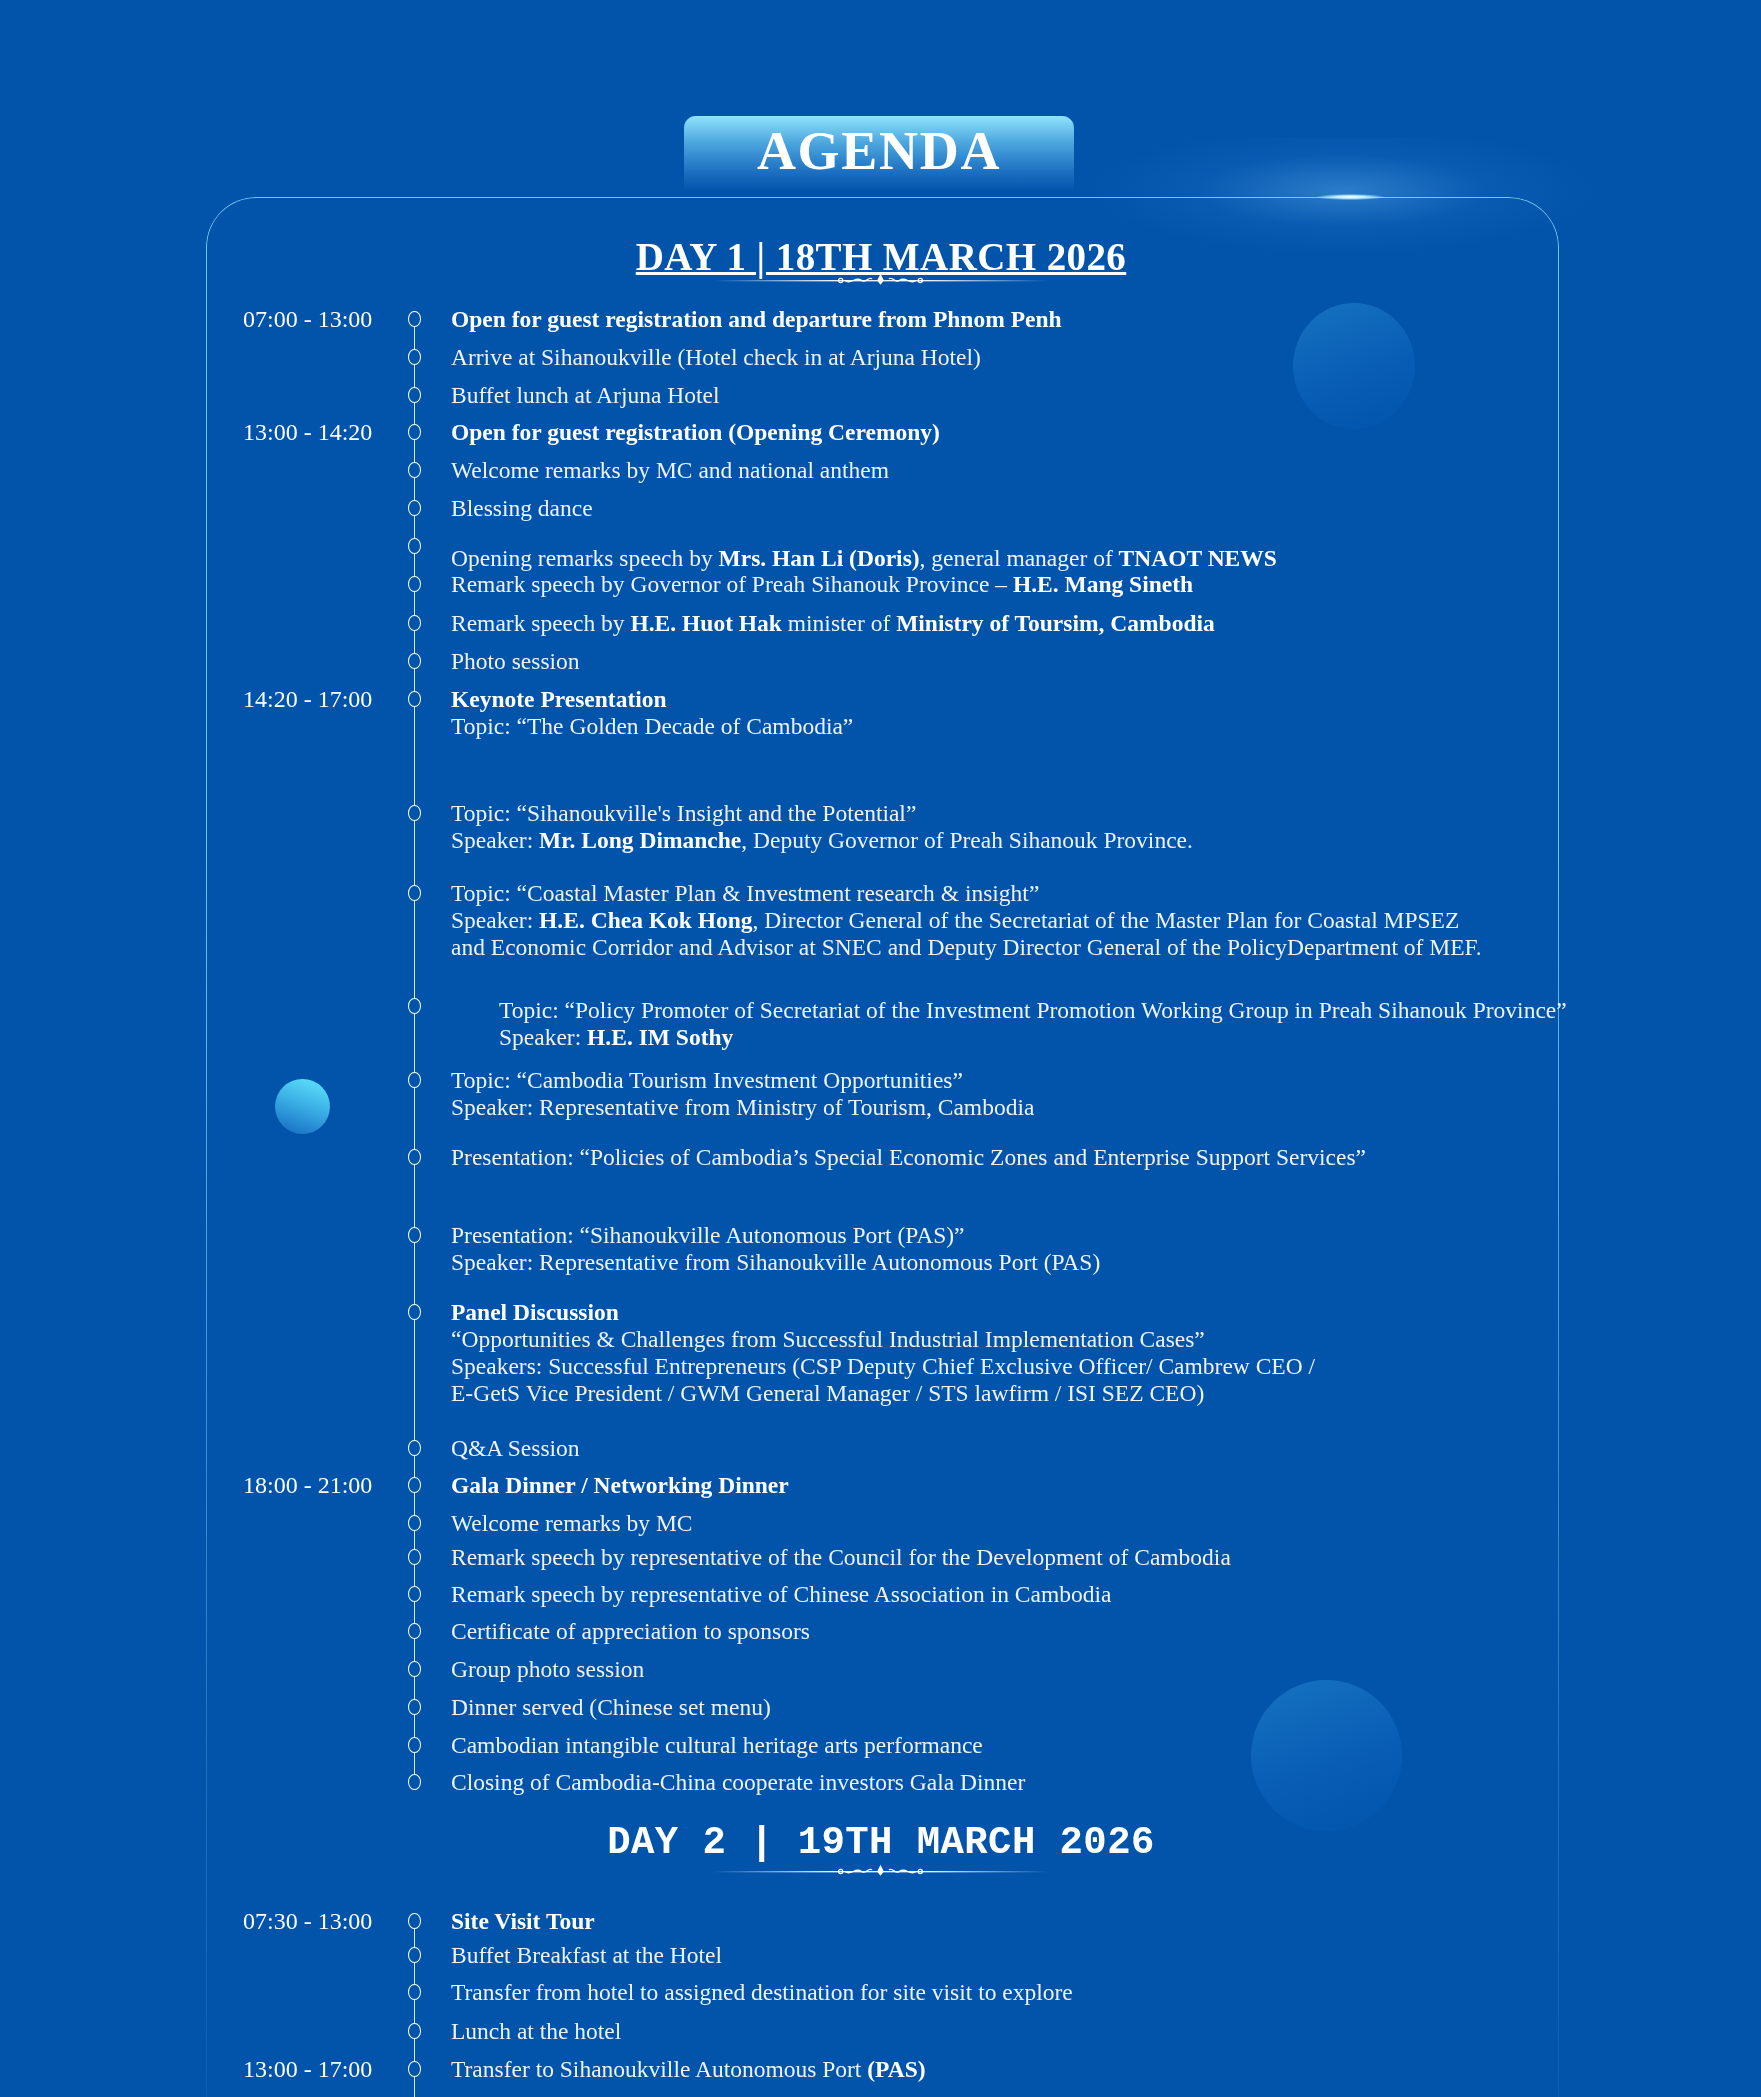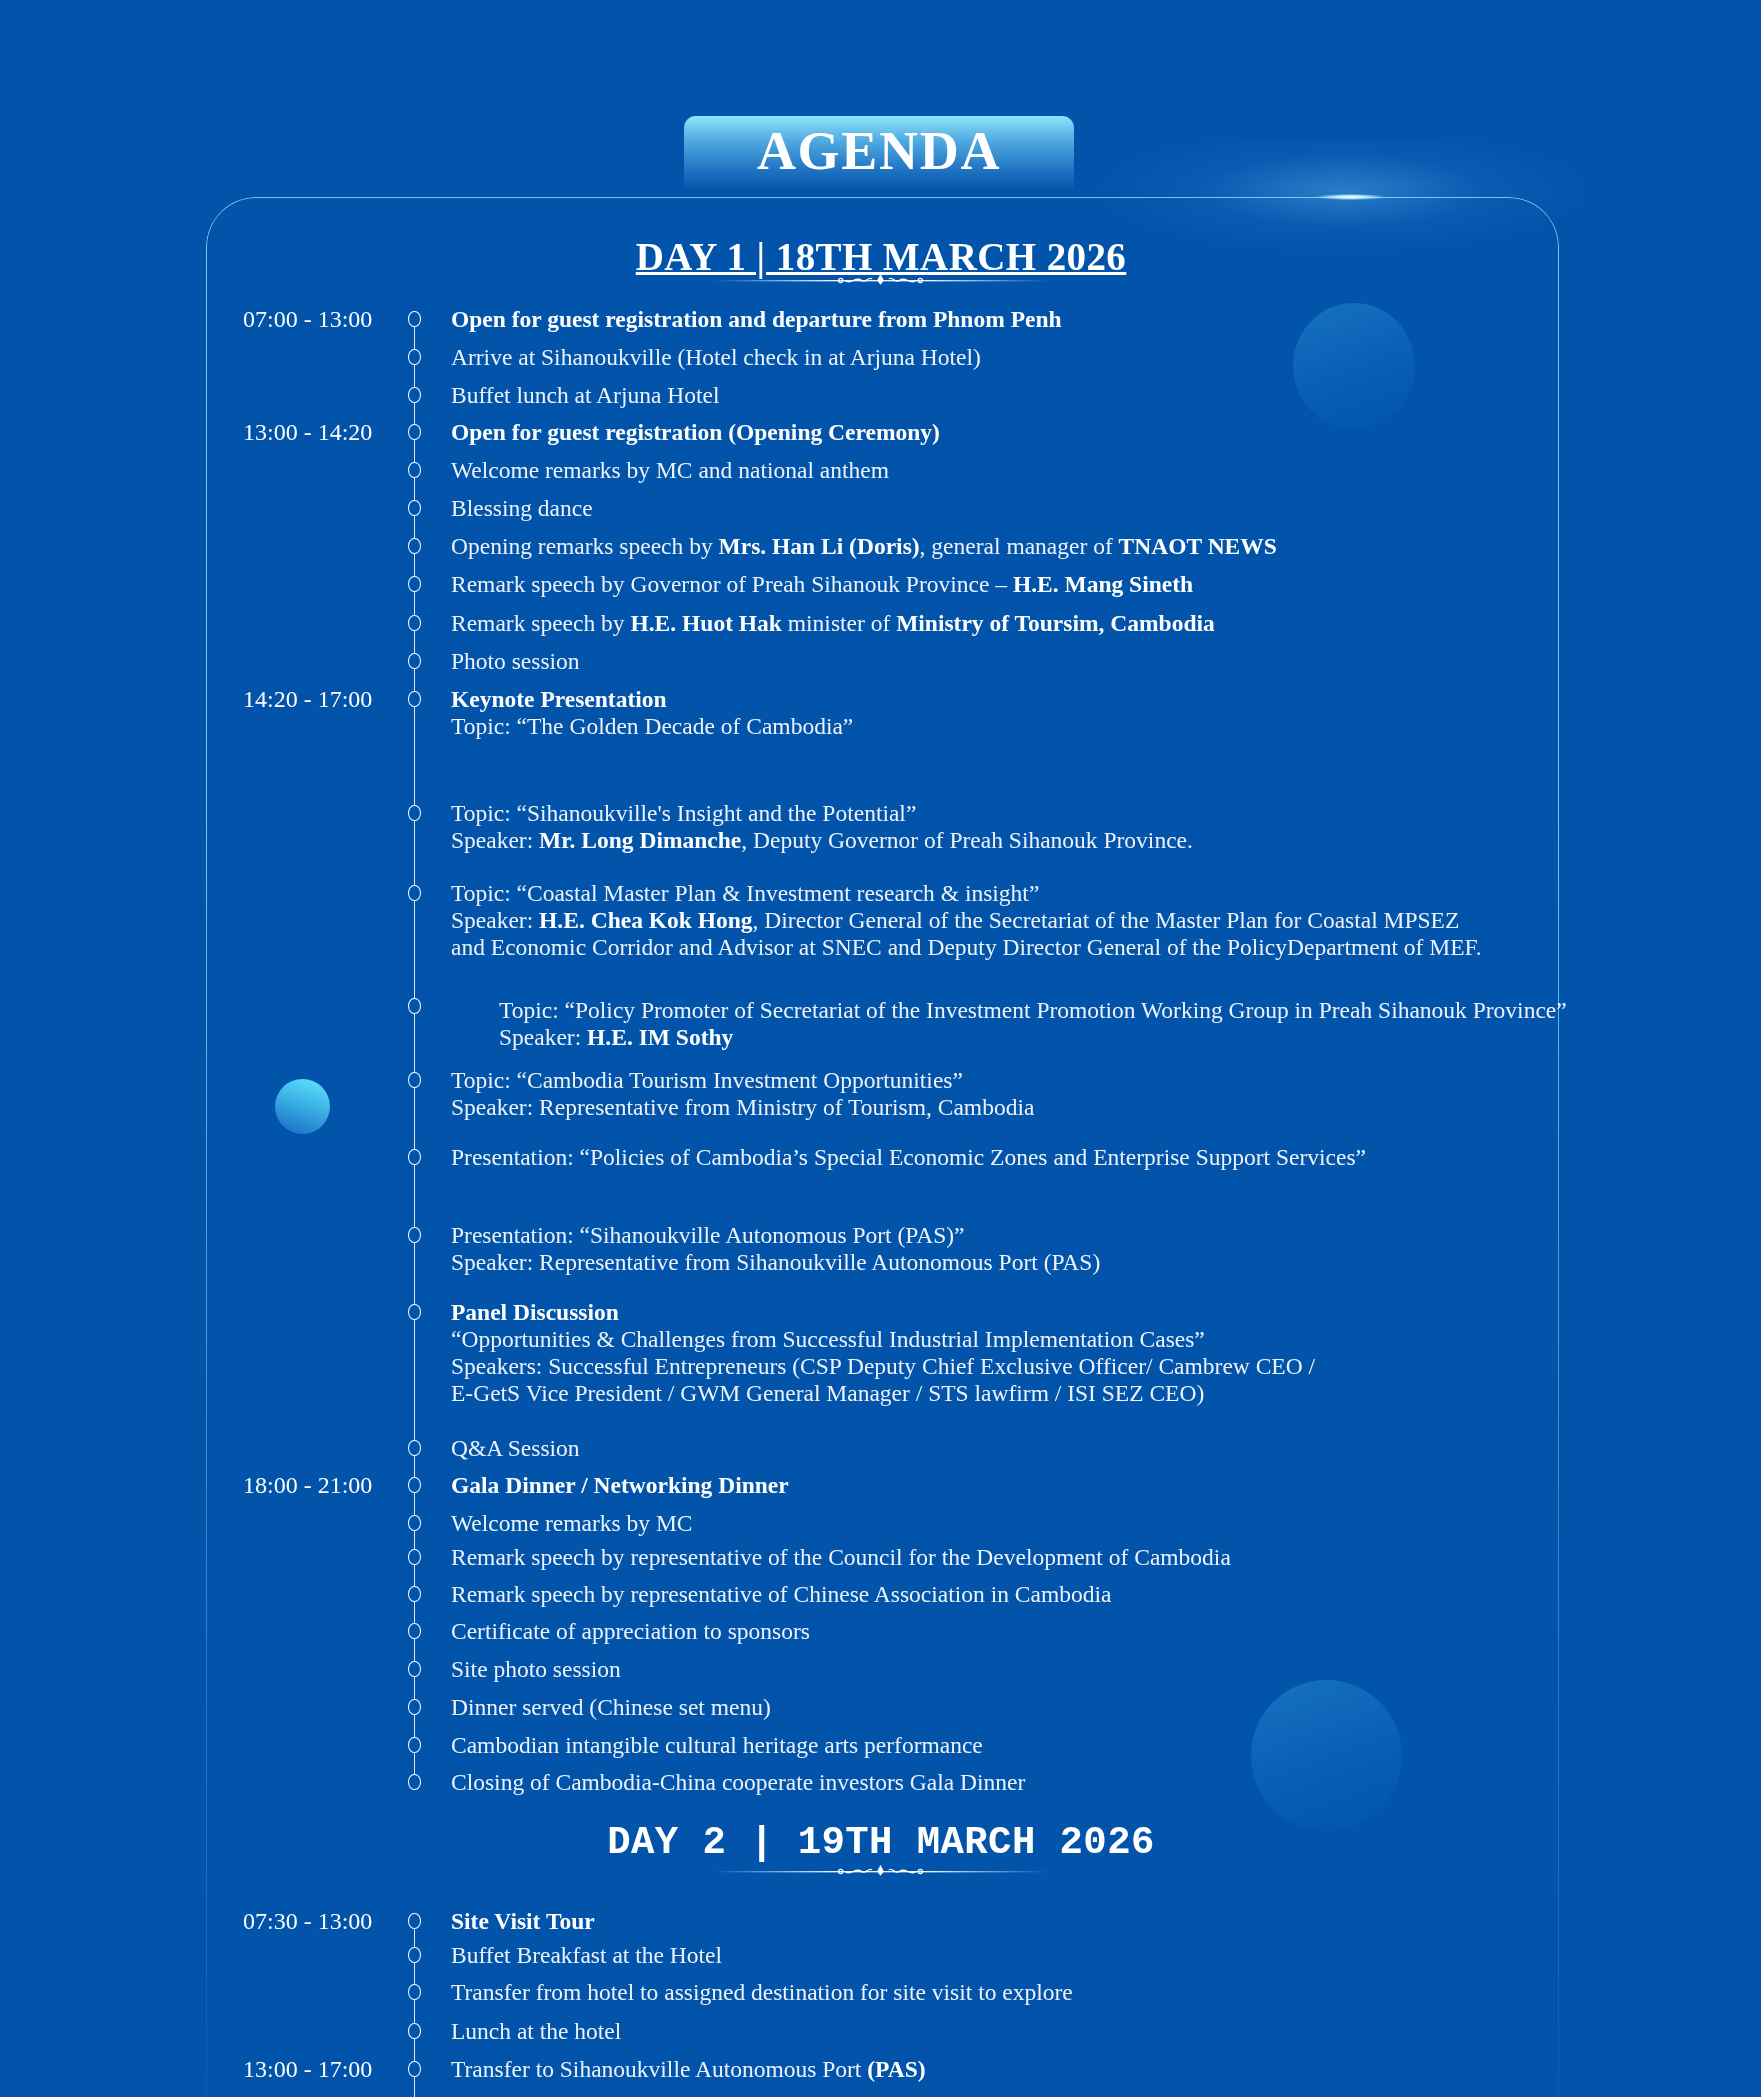--- a/index.html
+++ b/index.html
@@ -168,21 +168,21 @@
 <div class="abs row" style="top: 495px;">
     <div class="time" style="top: 0px;"></div>
     <div class="dot" style="top: 5px;"></div>
     <div class="content" style="top: 0px;">
       <div class="line"><span>Blessing dance</span></div>
     </div>
   </div>
 <div class="abs row" style="top: 533px;">
     <div class="time" style="top: 0px;"></div>
     <div class="dot" style="top: 5px;"></div>
-    <div class="content" style="top: 0px;">
+    <div class="content" style="top: 12px;">
       <div class="line"><span>Opening remarks speech by </span><b>Mrs. Han Li (Doris)</b><span>, general manager of </span><b>TNAOT NEWS</b></div>
     </div>
   </div>
 <div class="abs row" style="top: 571px;">
     <div class="time" style="top: 0px;"></div>
     <div class="dot" style="top: 5px;"></div>
     <div class="content" style="top: 0px;">
       <div class="line"><span>Remark speech by Governor of Preah Sihanouk Province – </span><b>H.E. Mang Sineth</b></div>
     </div>
   </div>
@@ -305,21 +305,21 @@
     <div class="time" style="top: 0px;"></div>
     <div class="dot" style="top: 5px;"></div>
     <div class="content" style="top: 0px;">
       <div class="line"><span>Certificate of appreciation to sponsors</span></div>
     </div>
   </div>
 <div class="abs row" style="top: 1656px;">
     <div class="time" style="top: 0px;"></div>
     <div class="dot" style="top: 5px;"></div>
     <div class="content" style="top: 0px;">
-      <div class="line"><span>Site photo session</span></div>
+      <div class="line"><span>Group photo session</span></div>
     </div>
   </div>
 <div class="abs row" style="top: 1694px;">
     <div class="time" style="top: 0px;"></div>
     <div class="dot" style="top: 5px;"></div>
     <div class="content" style="top: 0px;">
       <div class="line"><span>Dinner served (Chinese set menu)</span></div>
     </div>
   </div>
 <div class="abs row" style="top: 1732px;">

